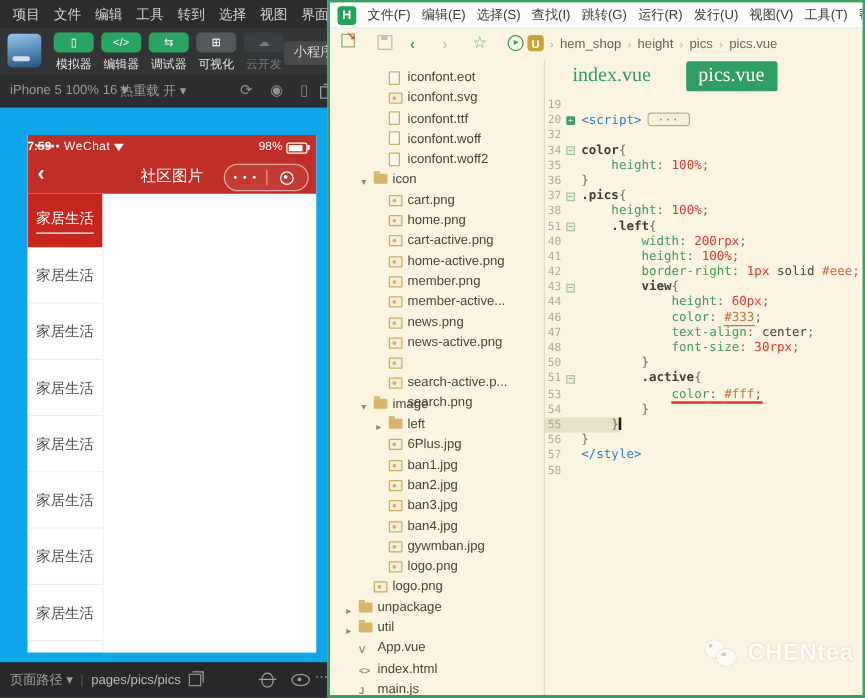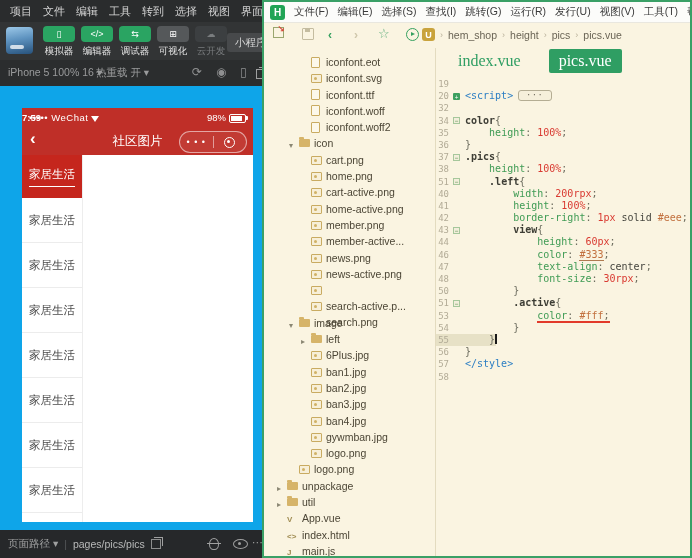--- a/index.html
+++ b/index.html
@@ -450,14 +450,23 @@
             <div class="cl"><span class="ln">53</span><span class="c-sp">            </span><span class="c-prop c-err-seg">color</span><span class="c-p c-err-seg">: </span><span class="c-hex c-err-seg">#fff</span><span class="c-p c-err-seg">;</span></div>
             <div class="cl"><span class="ln">54</span><span class="c-sp">        </span><span class="c-p">}</span></div>
             <div class="cl cur"><span class="ln">55</span><span class="c-sp">    </span><span class="c-p">}</span><span class="cursor"></span></div>
             <div class="cl"><span class="ln">56</span><span class="c-p">}</span></div>
             <div class="cl"><span class="ln">57</span><span class="c-tag">&lt;/style&gt;</span></div>
             <div class="cl"><span class="ln">58</span></div>
           </div>
       </div>
     </div>
 
+    <div class="wm">
+      <span class="wm-logo">
+        <i class="b1"></i>
+          <i class="b2"></i>
+          <i class="e1"></i>
+          <i class="e2"></i>
+      </span>
+      <span class="wm-text">CHENtea</span>
+    </div>
   </div>
 </div>
 
 </body></html>

